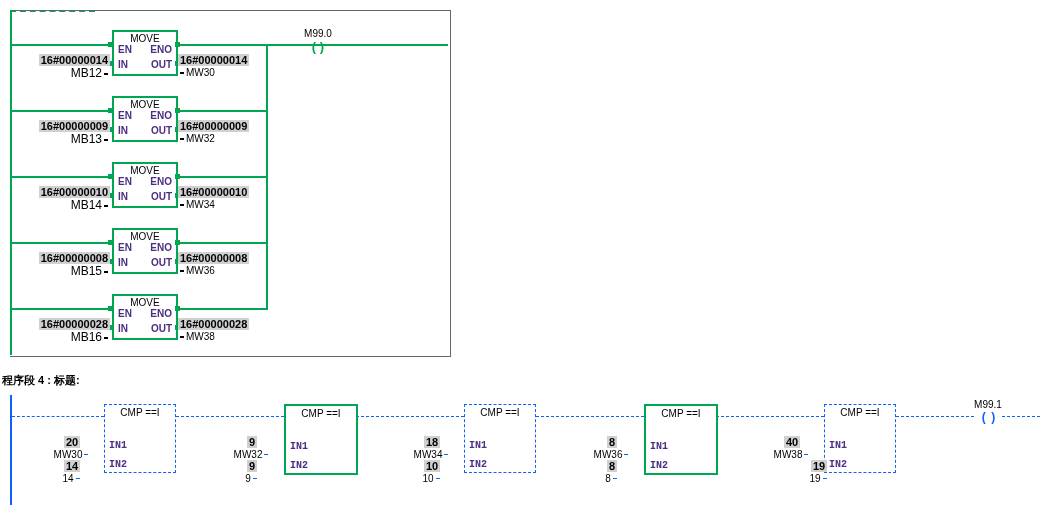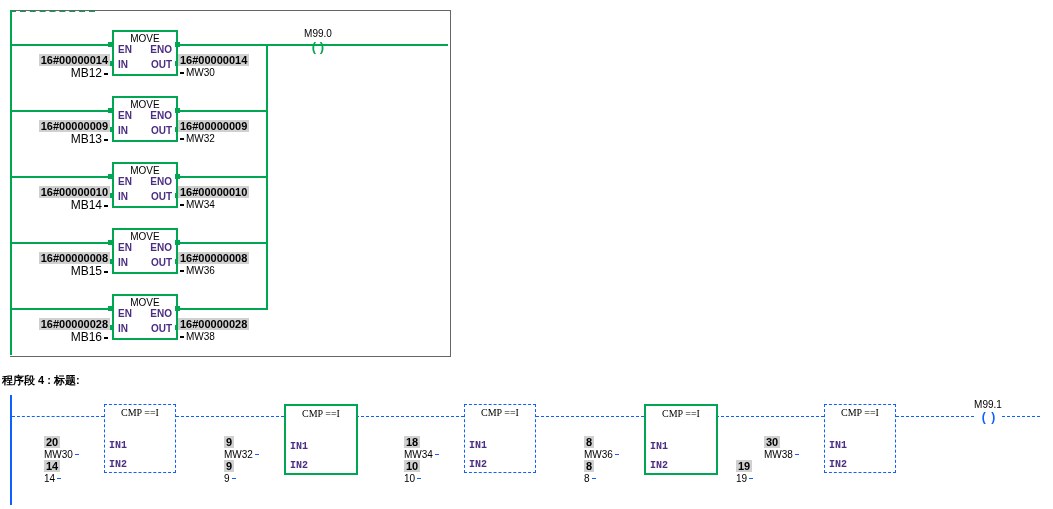--- a/index.html
+++ b/index.html
@@ -167,32 +167,31 @@
     position:absolute;
     width:70px;
     background:#fff;
   }
   .cmp-block.on { border:2px solid #00a651; }
   .cmp-block.off { border:1px dashed #1060ff; }
   .cmp-title {
     text-align:center;
     font-size:10px;
     padding:2px 0;
-    font-family:Liberation Serif, serif;
   }
   .cmp-port {
     font-size:10px;
     font-weight:bold;
     color:#4b2e83;
     padding:2px 4px;
     font-family:Liberation Mono, monospace;
   }
   .cmp-val {
     position:absolute;
-    text-align:left;
+    text-align:center;
     width:56px;
   }
   .cmp-val .v {
     background:#d0d0d0;
     font-weight:bold;
     padding:0 2px;
     font-size:11px;
   }
   .cmp-val .s {
     font-size:10px;
@@ -384,19 +383,19 @@
   <div class="cmp-val" style="left:584px;top:436px"><span class="v">8</span><br><span class="s">MW36</span><span class="dash-b"></span></div>
   <div class="cmp-val" style="left:584px;top:460px"><span class="v">8</span><br><span class="s">8</span><span class="dash-b"></span></div>
 
   <div class="cmp-block off" style="left:824px;top:404px">
     <div class="cmp-title">CMP ==I</div>
     <div style="height:18px"></div>
     <div class="cmp-port">IN1</div>
     <div style="height:4px"></div>
     <div class="cmp-port">IN2</div>
   </div>
-  <div class="cmp-val" style="left:764px;top:436px"><span class="v">30</span><br><span class="s">MW38</span><span class="dash-b"></span></div>
-  <div class="cmp-val" style="left:736px;top:460px"><span class="v">19</span><br><span class="s">19</span><span class="dash-b"></span></div>
+  <div class="cmp-val" style="left:764px;top:436px"><span class="v">40</span><br><span class="s">MW38</span><span class="dash-b"></span></div>
+  <div class="cmp-val" style="left:791px;top:460px"><span class="v">19</span><br><span class="s">19</span><span class="dash-b"></span></div>
 
   <div class="coil-lbl" style="left:958px; top:399px">M99.1</div>
   <div class="coil-dash" style="left:974px; top:410px">( )</div>
 
 </div>
 
 </body></html>

